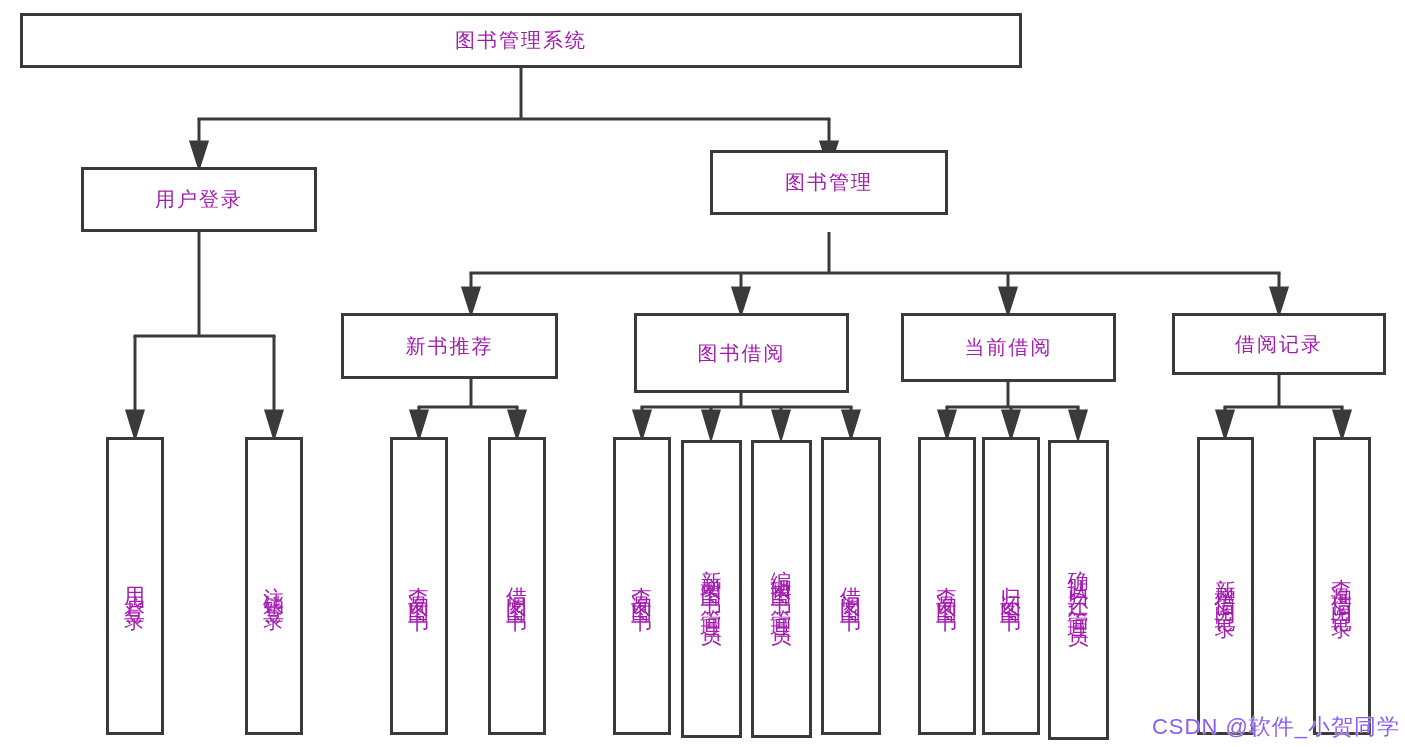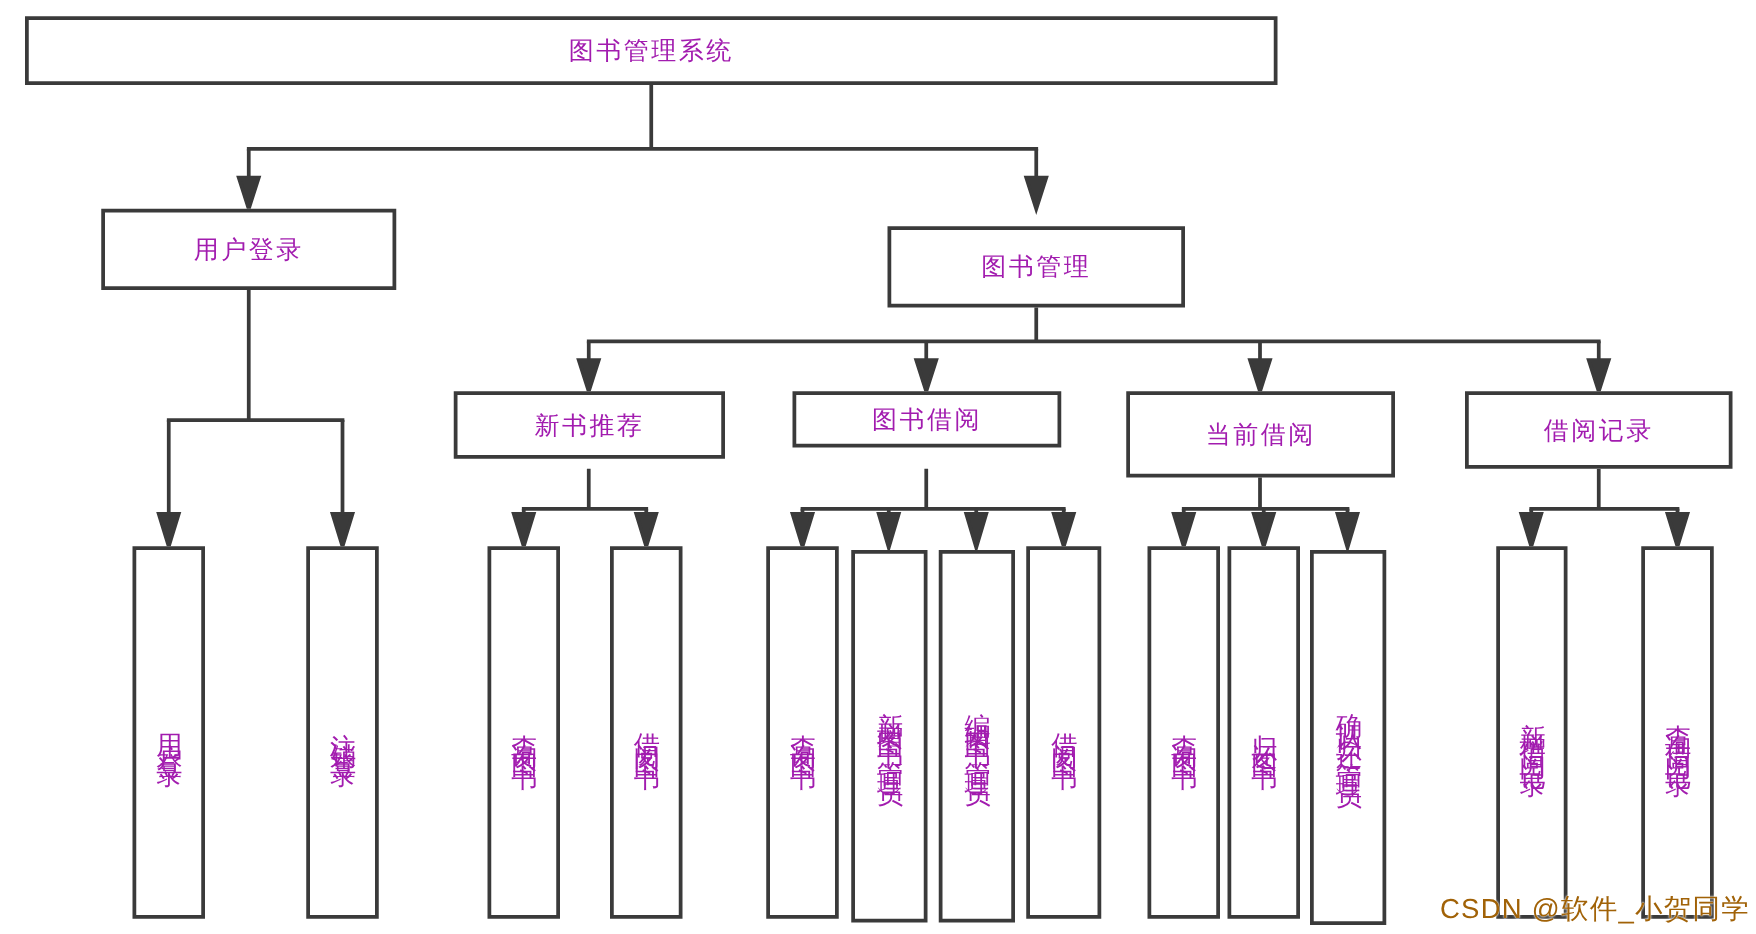--- a/index.html
+++ b/index.html
@@ -17,21 +17,21 @@
   }
   .h-node span{
     font-size:20px;letter-spacing:2px;white-space:nowrap;
   }
   .v-node span{
     writing-mode:vertical-rl;text-orientation:mixed;
     font-size:21px;letter-spacing:8px;line-height:1;white-space:nowrap;
   }
   .watermark{
     position:absolute;top:712px;right:5px;z-index:6;
-    font-size:22px;letter-spacing:1px;color:#a16207;
+    font-size:22px;letter-spacing:1px;color:#8b5cf6;
     text-shadow:0 0 2px #ffffff, 0 0 1px #ffffff;
   }
 </style>
 </head>
 <body>
 
 <svg class="links" width="1405" height="747" viewBox="0 0 1405 747">
   <g stroke="#3a3a3a" stroke-width="3" fill="#3a3a3a">
 
     <g>
@@ -109,28 +109,28 @@
   </g>
 </svg>
 
 <div class="node h-node" style="left:20px;top:13px;width:1002px;height:55px">
   <span>图书管理系统</span>
 </div>
 
 <div class="node h-node" style="left:81px;top:167px;width:236px;height:65px">
   <span>用户登录</span>
 </div>
-<div class="node h-node" style="left:710px;top:181px;width:238px;height:65px">
+<div class="node h-node" style="left:710px;top:150px;width:238px;height:65px">
   <span>图书管理</span>
 </div>
 
-<div class="node h-node" style="left:363px;top:313px;width:217px;height:54px">
+<div class="node h-node" style="left:341px;top:313px;width:217px;height:66px">
   <span>新书推荐</span>
 </div>
-<div class="node h-node" style="left:634px;top:313px;width:215px;height:45px">
+<div class="node h-node" style="left:634px;top:313px;width:215px;height:80px">
   <span>图书借阅</span>
 </div>
 <div class="node h-node" style="left:901px;top:313px;width:215px;height:69px">
   <span>当前借阅</span>
 </div>
 <div class="node h-node" style="left:1172px;top:313px;width:214px;height:62px">
   <span>借阅记录</span>
 </div>
 
 <div class="node v-node" style="left:106px;top:437px;width:58px;height:298px">

